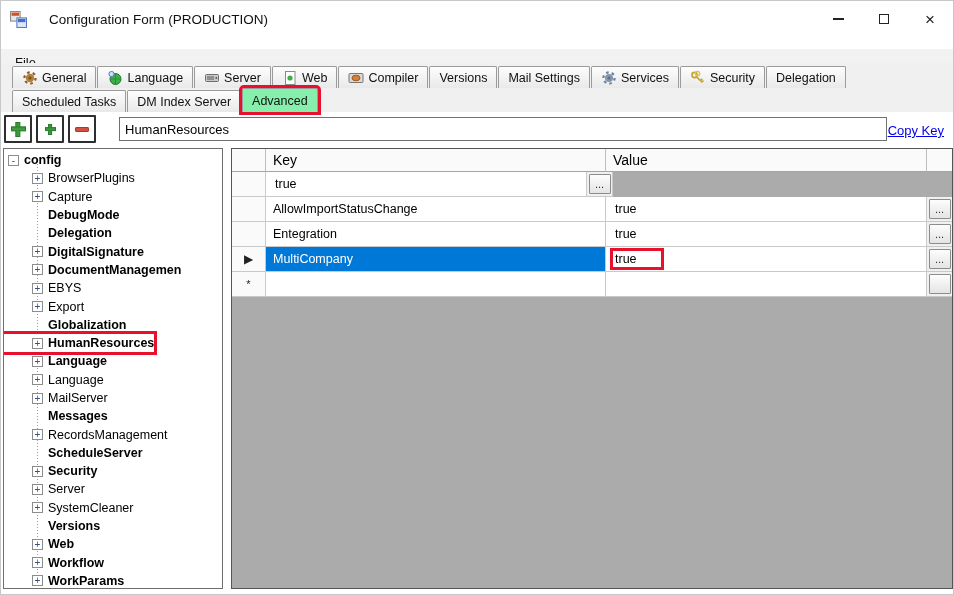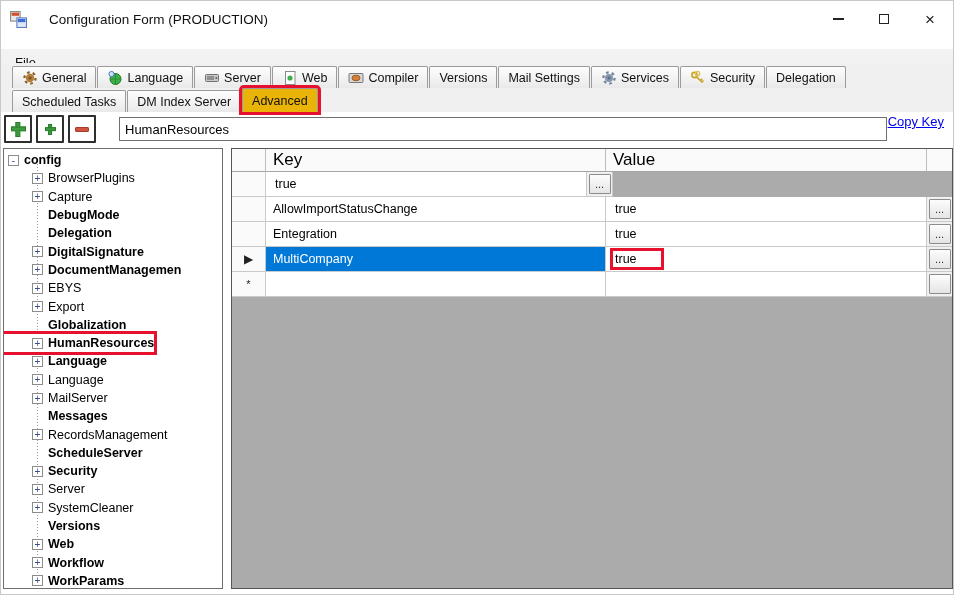--- a/index.html
+++ b/index.html
@@ -29,21 +29,21 @@
   .tabrow1 { height: 25px; }
   .tabrow2 { height: 24px; }
   .tab {
     display: flex; align-items: center; gap: 4px;
     height: 22px; padding: 0 9px; margin-right: 1px;
     border: 1px solid #9b9b9b; border-bottom: none;
     border-radius: 2px 2px 0 0;
     background: linear-gradient(#fdfdfd, #e9e9e9);
     font-size: 12.5px; color: #111; white-space: nowrap;
   }
-  .tab.selected { background: #eab308; height: 24px; position: relative; z-index: 3; }
+  .tab.selected { background: #86efac; height: 24px; position: relative; z-index: 3; }
   .tab.annotated { outline: 3px solid #e8112d; outline-offset: 0px; z-index: 5; }
   .tab-icon { width: 16px; height: 16px; flex: 0 0 auto; }
   
   .toolbar { position: absolute; top: 111px; left: 0; right: 0; height: 36px; background: #ffffff; }
   .tool-btn {
     position: absolute; top: 3px; width: 28px; height: 28px;
     background: #ffffff; border: 2px solid #2e2e2e; border-radius: 1px;
     display: flex; align-items: center; justify-content: center; cursor: default;
   }
   .btn-add-big { left: 3px; }
@@ -53,21 +53,21 @@
   .cross-big { width: 15px; height: 15px; }
   .cross-small { width: 11px; height: 11px; }
   .cross::before { content: ""; position: absolute; left: 50%; top: 0; transform: translateX(-50%); width: 34%; height: 100%; background: #3f9b3f; box-shadow: inset 0 0 0 1px #2c7a2c; }
   .cross::after  { content: ""; position: absolute; top: 50%; left: 0; transform: translateY(-50%); height: 34%; width: 100%; background: #3f9b3f; box-shadow: inset 0 0 0 1px #2c7a2c; }
   .minus-bar { width: 14px; height: 5px; background: #d2523f; border-radius: 2px; box-shadow: inset 0 0 0 1px #a83a2b; }
   .key-input {
     position: absolute; left: 118px; top: 5px; width: 768px; height: 24px;
     border: 1px solid #707070; font-family: "Liberation Sans", sans-serif;
     font-size: 13px; padding: 0 5px; color: #000;
   }
-  .copy-key { position: absolute; right: 9px; top: 2px; font-size: 13px; color: #0000ee; text-decoration: underline; cursor: pointer; }
+  .copy-key { position: absolute; right: 9px; top: 11px; font-size: 13px; color: #0000ee; text-decoration: underline; cursor: pointer; }
   
   .tree-panel {
     position: absolute; left: 2px; top: 147px; width: 220px; height: 441px;
     background: #ffffff; border: 1px solid #6e6e6e; overflow: hidden; padding-top: 2px;
   }
   .titem { display: flex; align-items: center; height: 18.3px; width: max-content; padding-left: 28px; position: relative; z-index: 1; background: transparent; }
   .titem.root { padding-left: 4px; }
   .tlabel { font-size: 12.5px; color: #000; margin-left: 5px; white-space: nowrap; }
   .titem.bold .tlabel, .titem.root .tlabel { font-weight: bold; }
   .titem.annotated { outline: 3px solid #e8112d; background: #fff; z-index: 2; }
@@ -83,21 +83,21 @@
     background: repeating-linear-gradient(to bottom, #9a9a9a 0 1px, transparent 1px 3px);
   }
   .tree-children .titem { z-index: 1; }
   .tree-children .expander { position: relative; z-index: 2; }
   
   .grid-panel {
     position: absolute; left: 230px; top: 147px; width: 722px; height: 441px;
     background: #ababab; border: 1px solid #555; overflow: hidden;
   }
   .grid-header { display: flex; height: 23px; }
-  .h-cell { background: #fafafa; border-right: 1px solid #bdbdbd; border-bottom: 1px solid #a5a5a5; font-size: 17px; color: #000; display: flex; align-items: center; padding-left: 7px; }
+  .h-cell { background: #fafafa; border-right: 1px solid #bdbdbd; border-bottom: 1px solid #a5a5a5; font-size: 14px; color: #000; display: flex; align-items: center; padding-left: 7px; }
   .col-rowheader { width: 34px; flex: 0 0 auto; padding-left: 0; }
   .col-key { width: 340px; flex: 0 0 auto; }
   .col-value { width: 321px; flex: 0 0 auto; }
   .col-btn { width: 26px; flex: 0 0 auto; padding-left: 0; border-right: none; }
   .grid-row { display: flex; height: 25px; background: #ababab; }
   .cell { background: #ffffff; border-right: 1px solid #c9c9c9; border-bottom: 1px solid #c9c9c9; font-size: 12.5px; color: #000; display: flex; align-items: center; padding-left: 7px; overflow: hidden; }
   .cell-rowheader { width: 34px; flex: 0 0 auto; background: #fafafa; justify-content: center; padding-left: 0; font-size: 11px; color: #222; }
   .cell-key { width: 340px; flex: 0 0 auto; }
   .cell-value { width: 321px; flex: 0 0 auto; }
   .cell-btn { width: 26px; flex: 0 0 auto; background: #f0f0f0; justify-content: center; padding-left: 0; }

